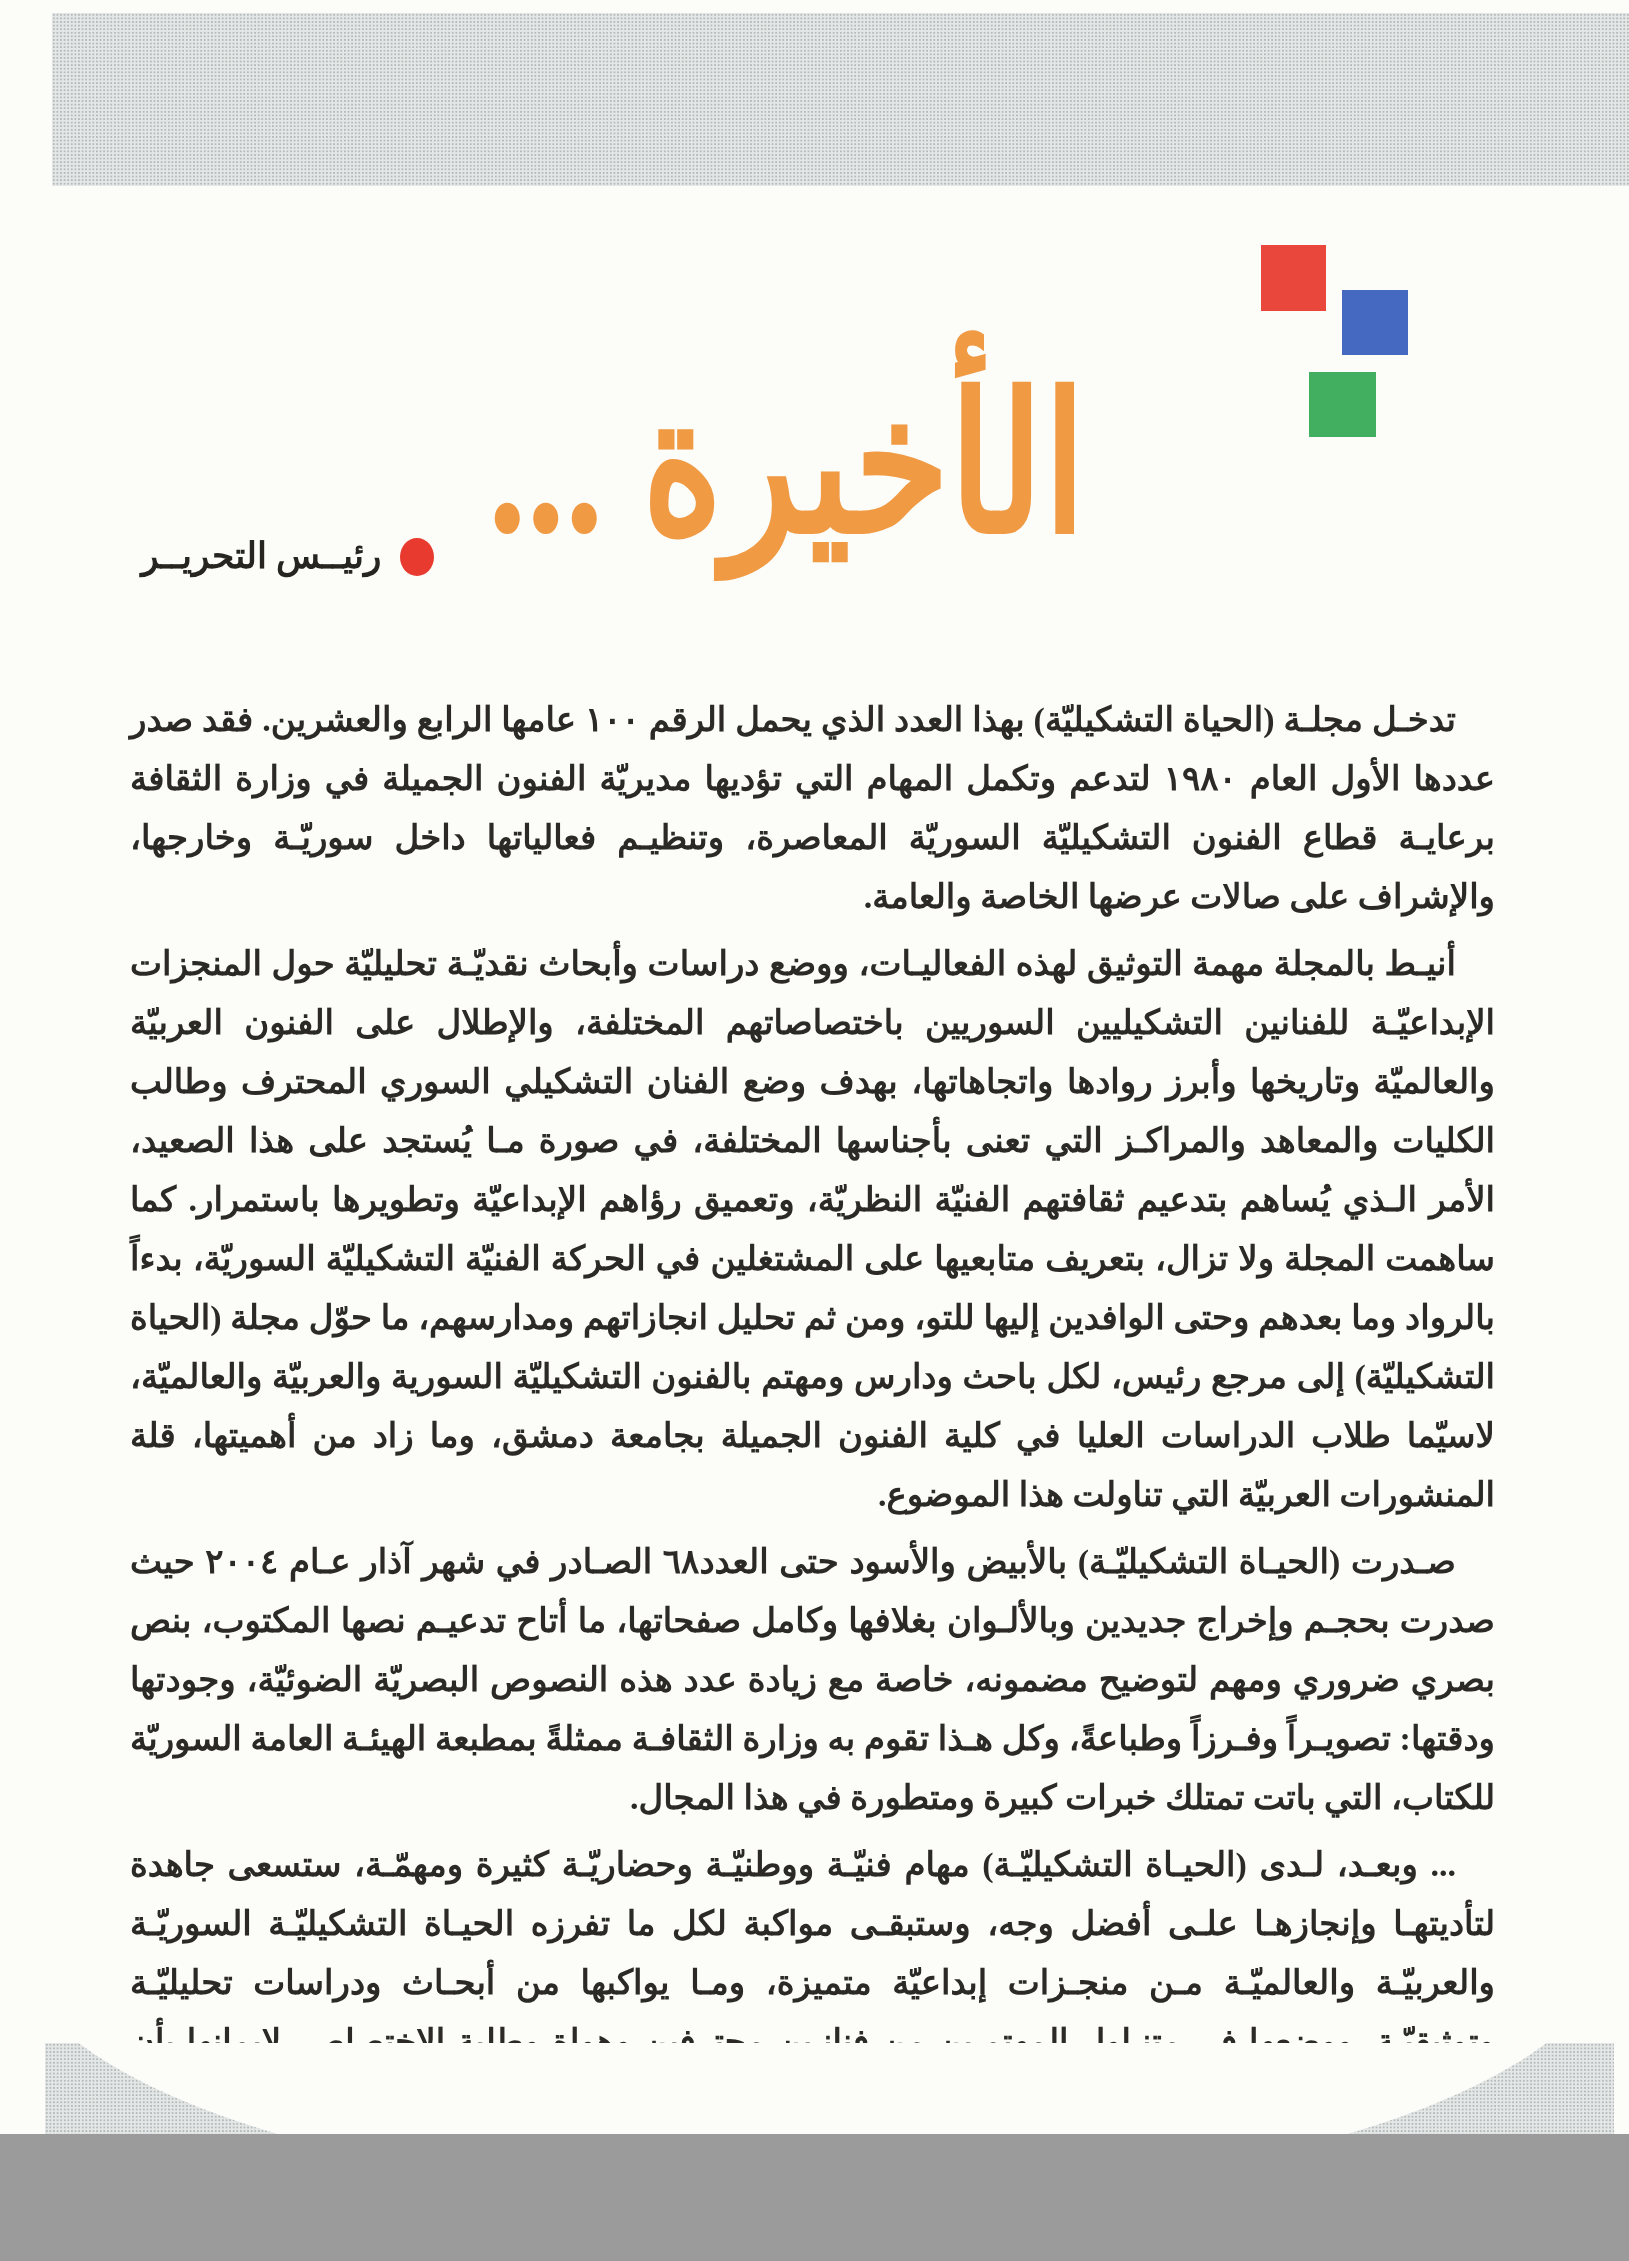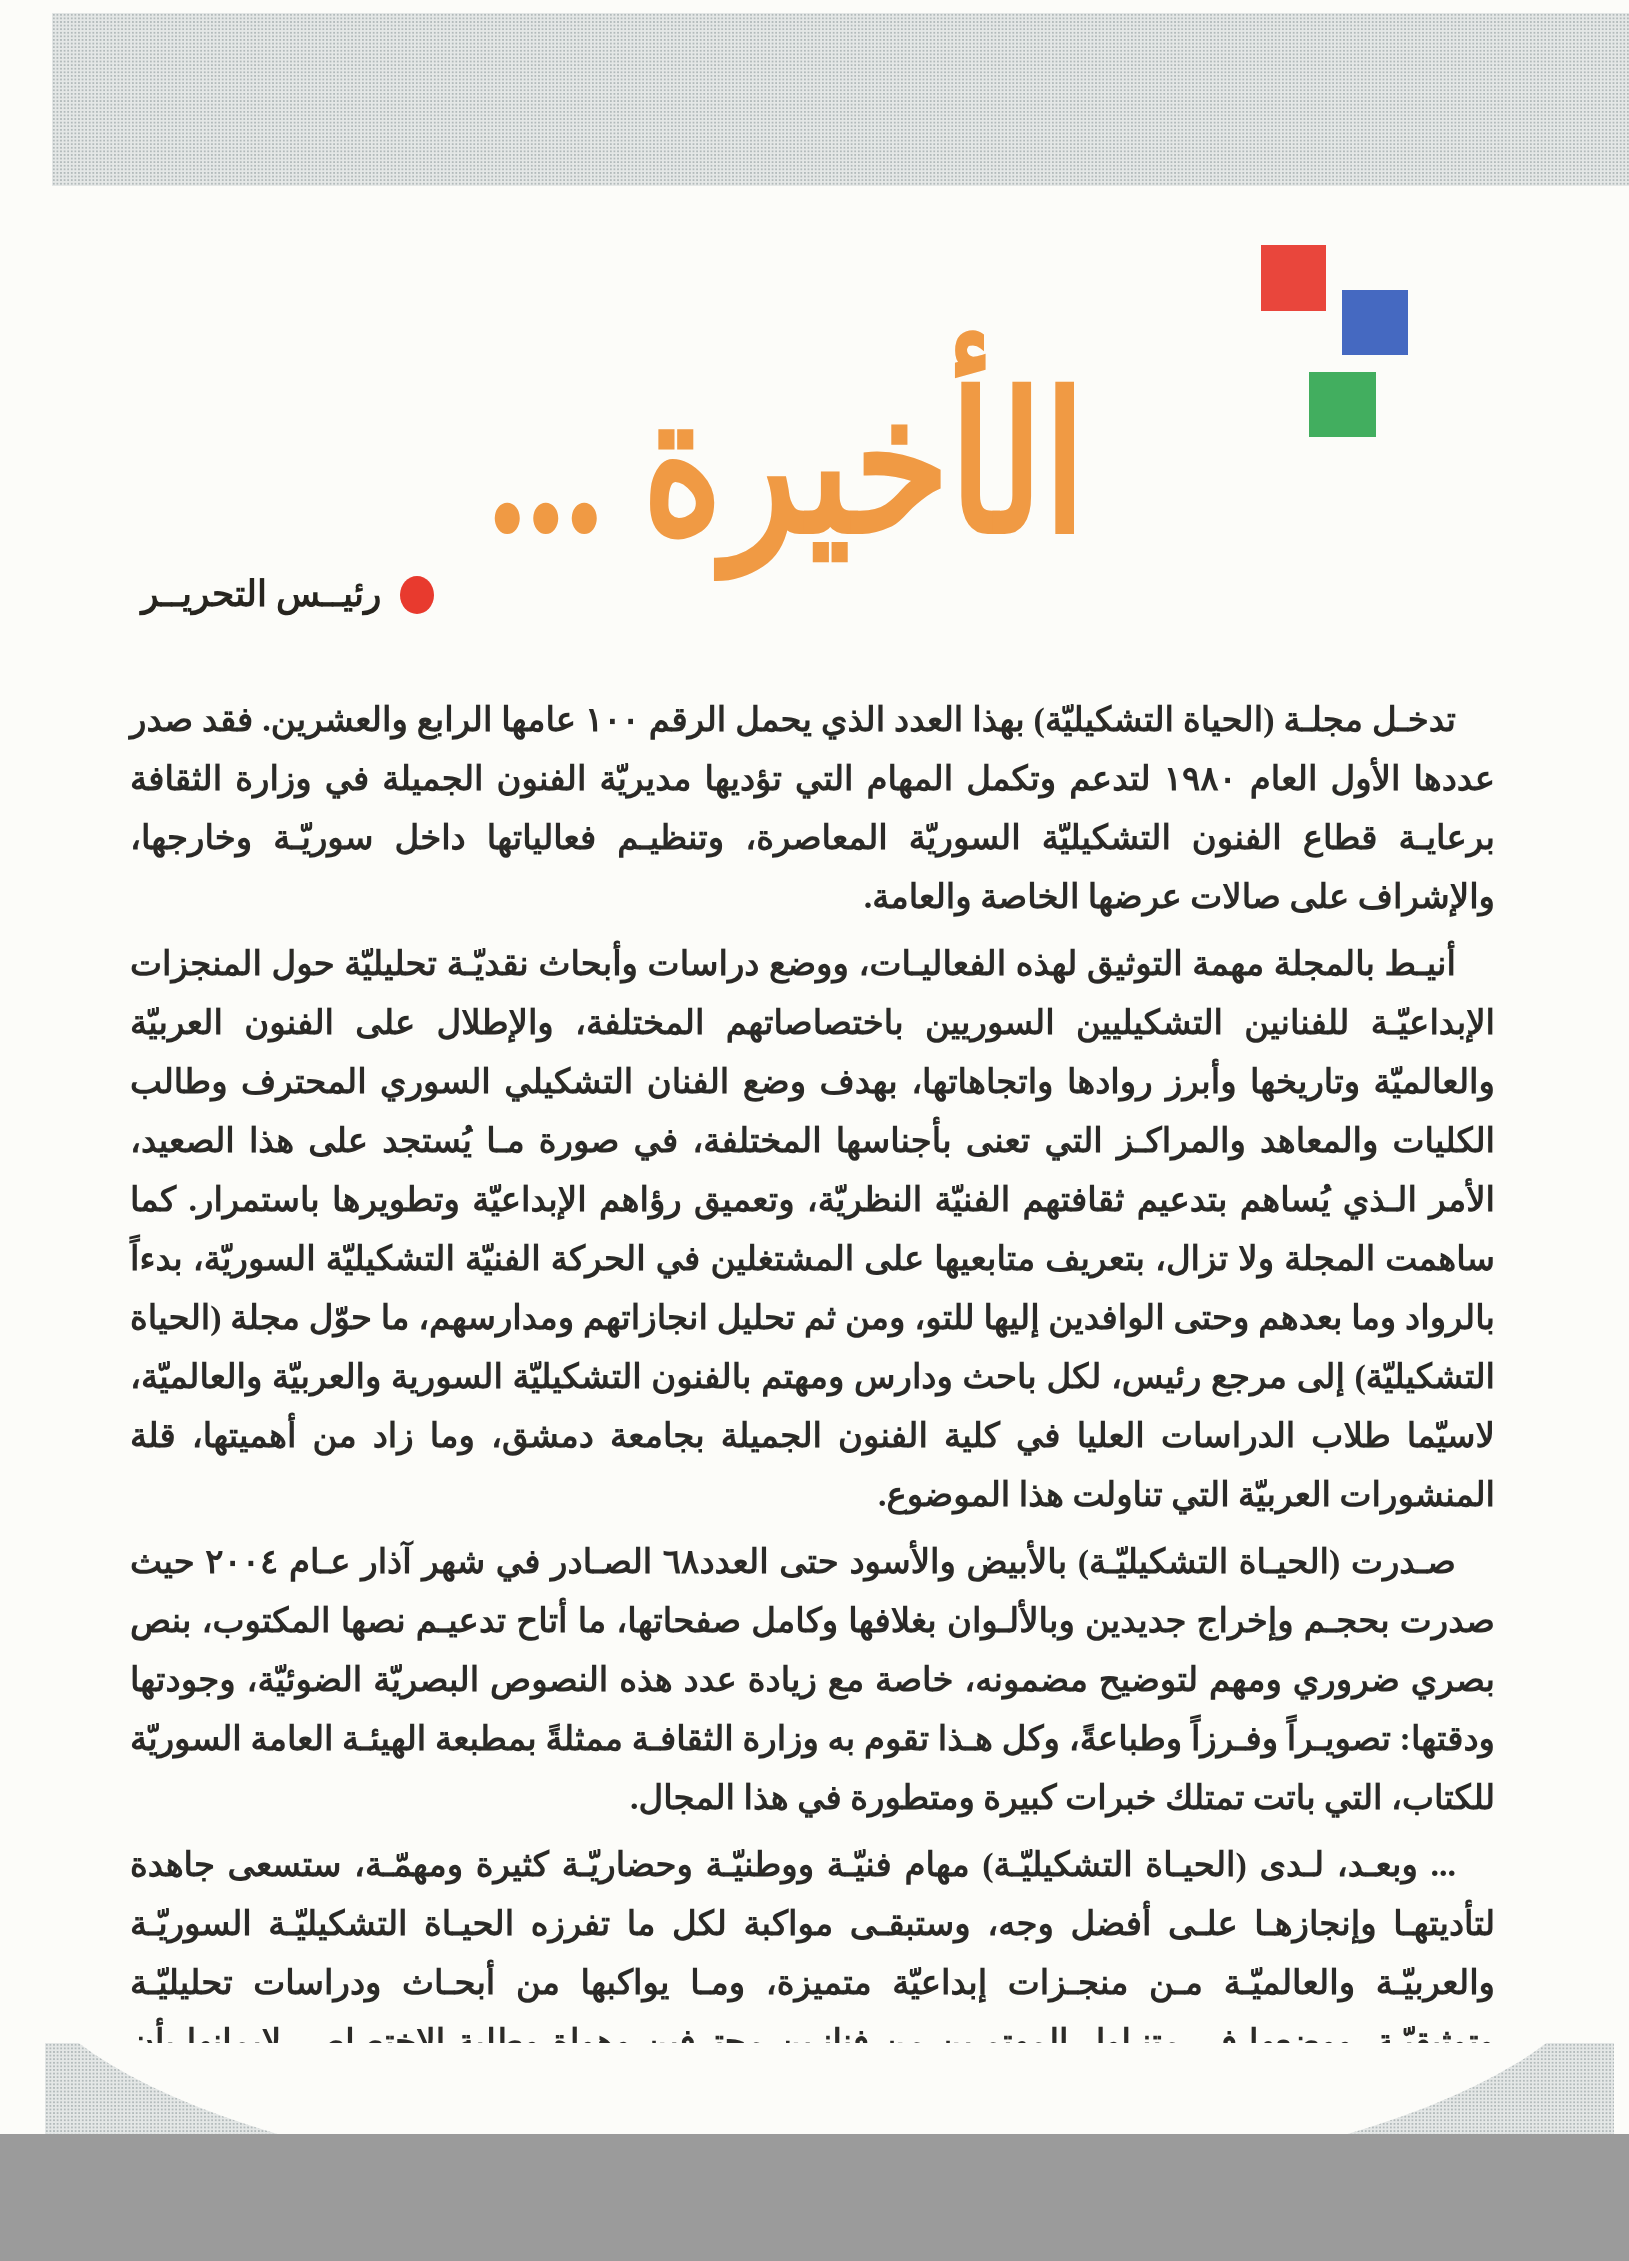--- a/index.html
+++ b/index.html
@@ -19,21 +19,21 @@
     direction:rtl;white-space:nowrap;
     transform:scaleY(1.25);transform-origin:top right;
     letter-spacing:1.4px;
   }
   .logo-squares{position:absolute;left:1260px;top:244px;width:151px;height:195px;}
   .sq{position:absolute;}
   .sq-red{left:1.4px;top:1.4px;width:65px;height:66px;background:#e9463c;}
   .sq-blue{left:82px;top:46px;width:66px;height:65px;background:#4569c1;}
   .sq-green{left:49px;top:128px;width:67px;height:65px;background:#42ae5f;}
   .byline{
-    position:absolute;left:108px;top:575px;width:326px;
+    position:absolute;left:108px;top:537px;width:326px;
     display:flex;direction:rtl;align-items:center;gap:18.7px;
     justify-content:flex-start;
   }
   .bullet{width:34px;height:38px;border-radius:50%;background:#e83a2e;flex:0 0 auto;}
   .byline-label{
     font-size:36px;font-weight:bold;color:#27251f;white-space:nowrap;line-height:1.1;
   }
   .article-body{
     position:absolute;left:122px;top:682px;width:1381px;
     direction:rtl;text-align:justify;

